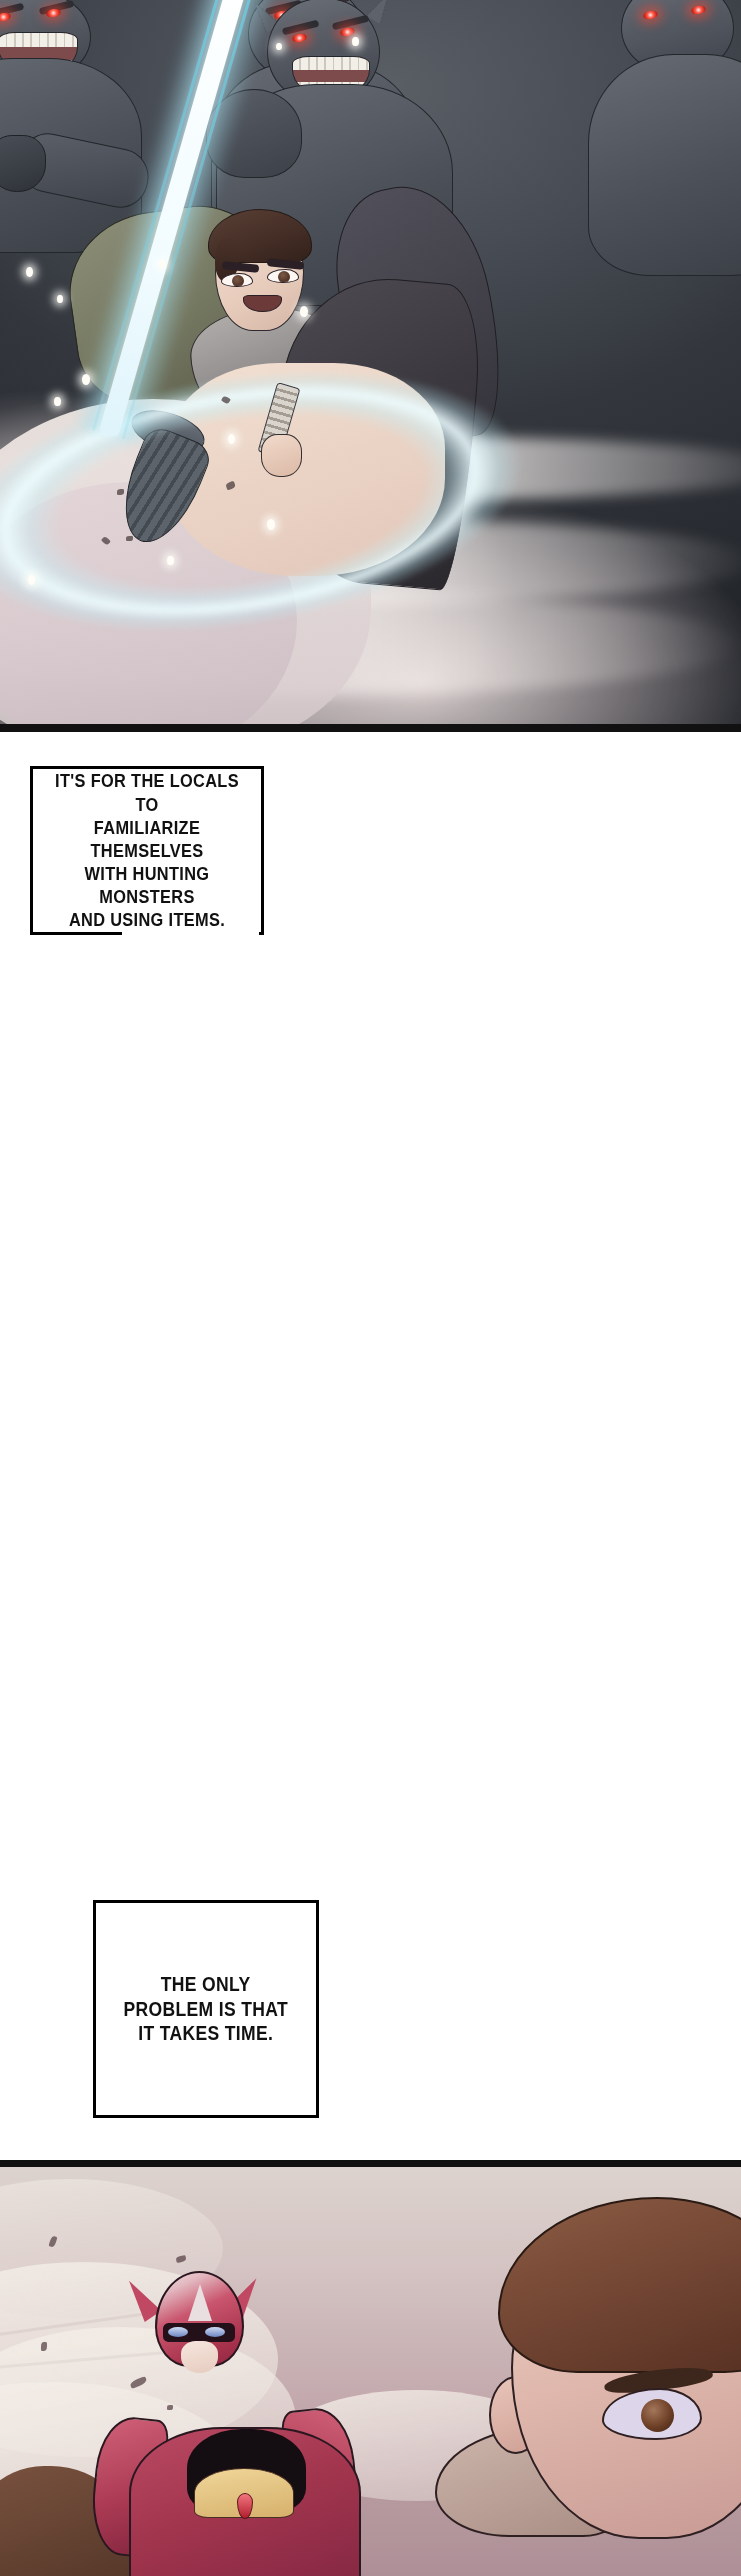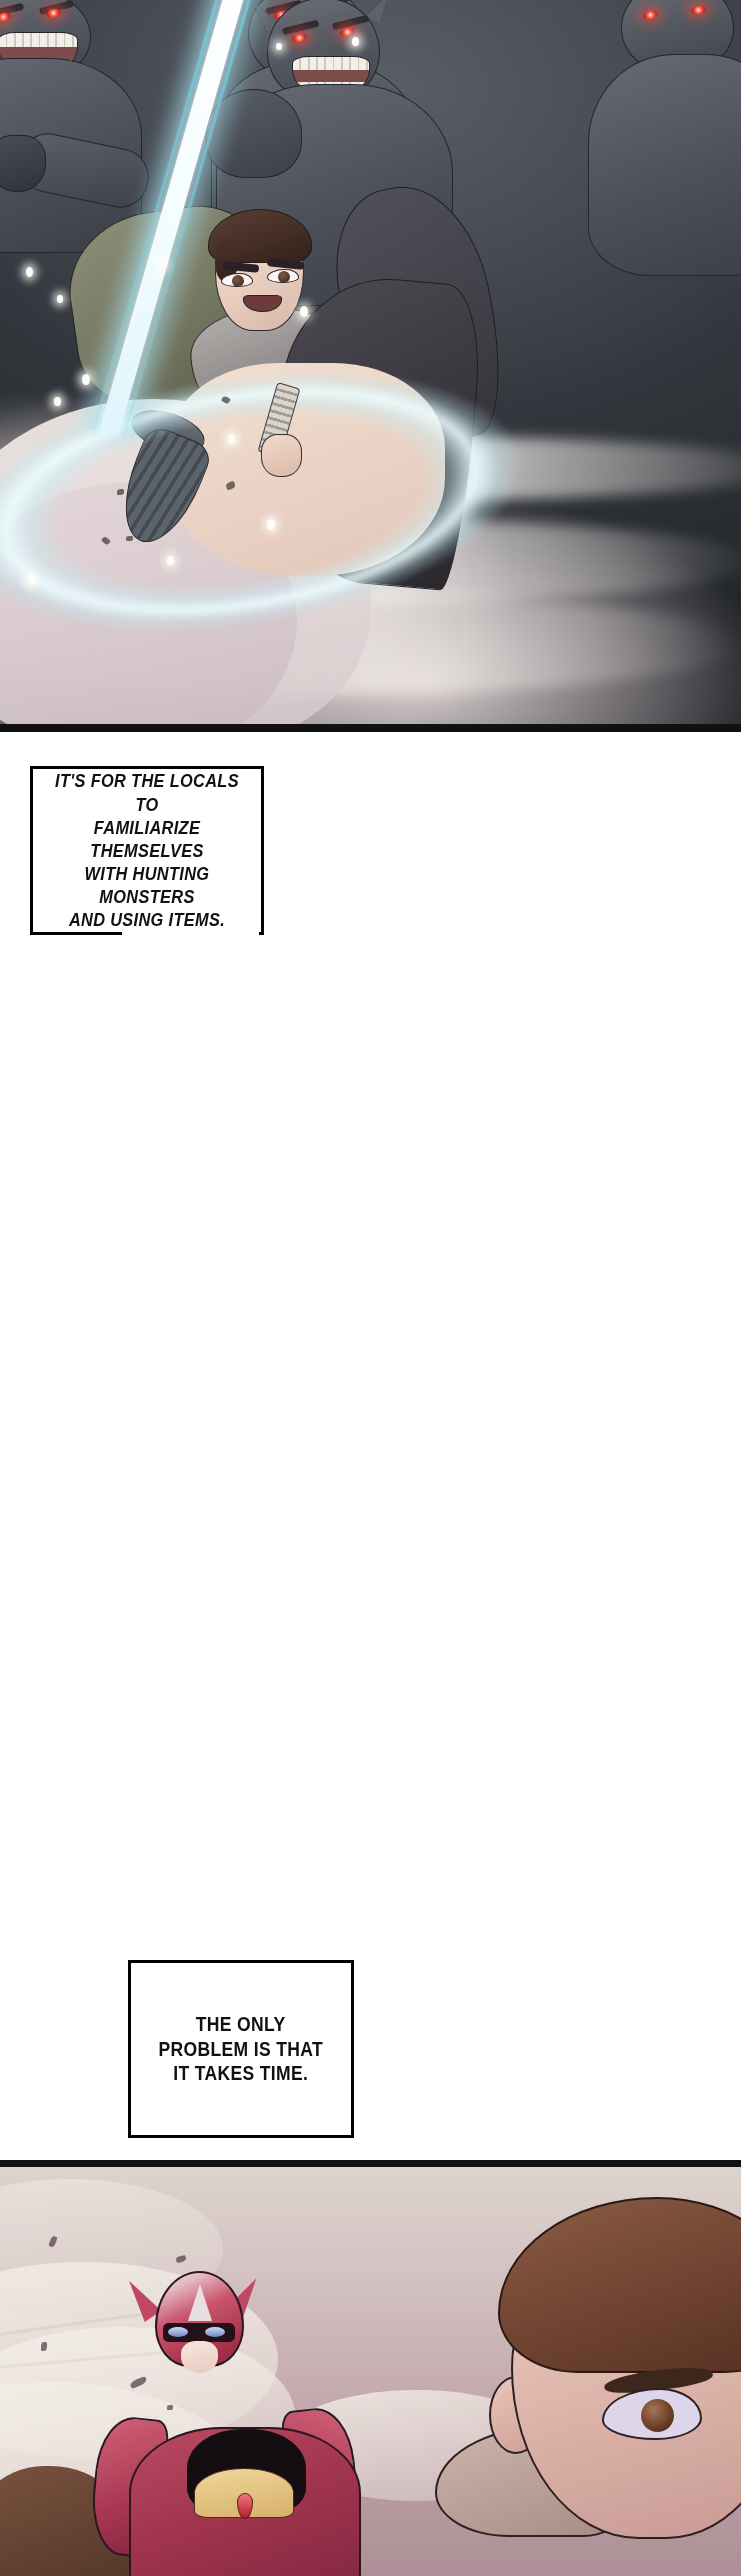--- a/index.html
+++ b/index.html
@@ -217,25 +217,25 @@
   }
   .bubble p{
     font-family:"Liberation Sans", sans-serif;
     font-weight:700; color:#111;
     text-transform:uppercase;
     line-height:1.22;
     letter-spacing:0.4px;
     transform:scaleX(.86);
     white-space:pre-line;
   }
-  #bubble-1{ left:30px;  top:766px;  width:234px; height:169px;font-style:italic; }
+  #bubble-1{ left:30px;  top:766px;  width:234px; height:169px; }
   #bubble-1 p{ font-size:19px; }
   #bubble-2{ left:119px; top:1023px; width:273px; height:184px; }
   #bubble-2 p{ font-size:20px; }
-  #bubble-3{ left:93px; top:1960px; width:226px; height:178px;margin-left:35px; }
+  #bubble-3{ left:93px; top:1900px; width:226px; height:218px; }
   #bubble-3 p{ font-size:20.4px; }
 
   
   .notch{ position:absolute; background:#fff; z-index:31; }
 
   
   .gutter{ position:absolute; left:0; width:742px; background:#fff; z-index:5; }
 
   
   .panel-after{

